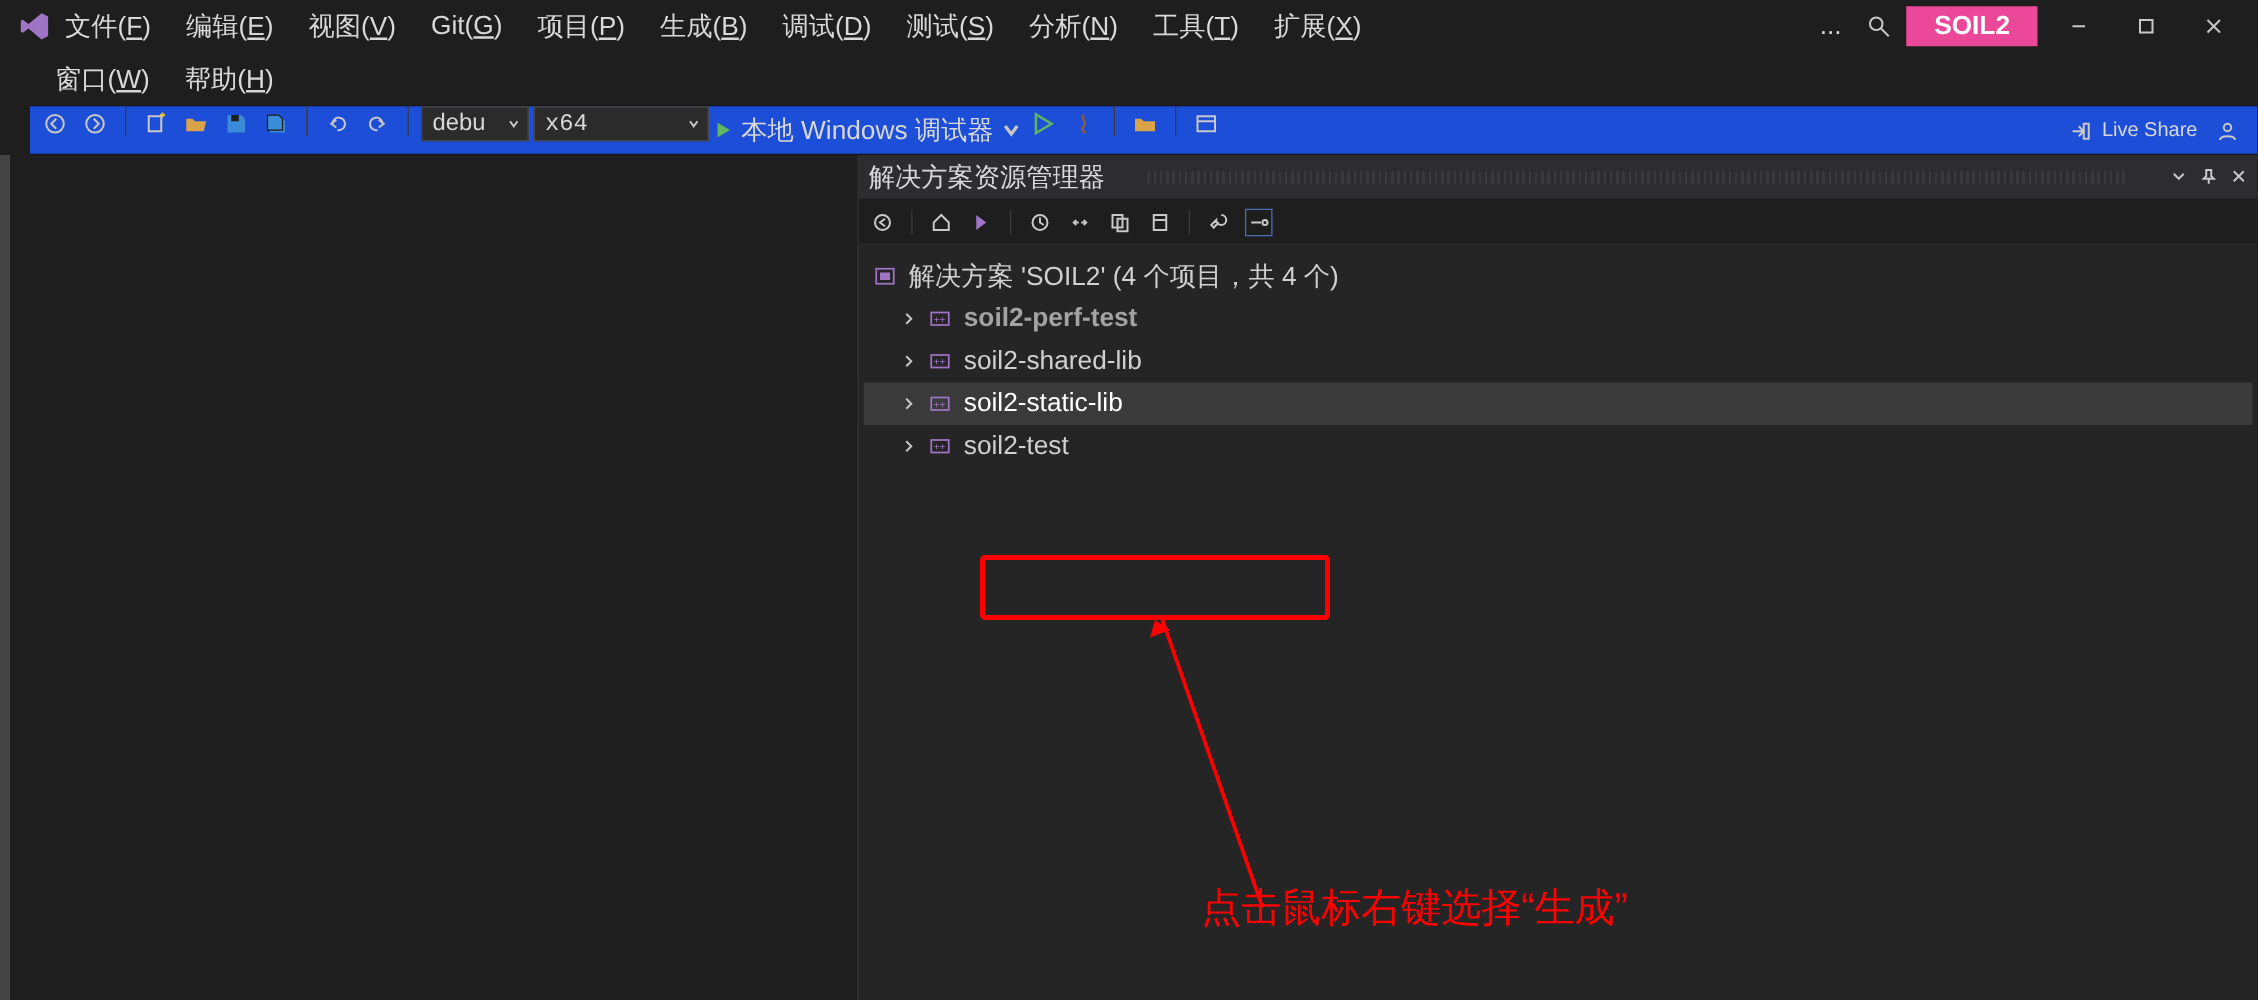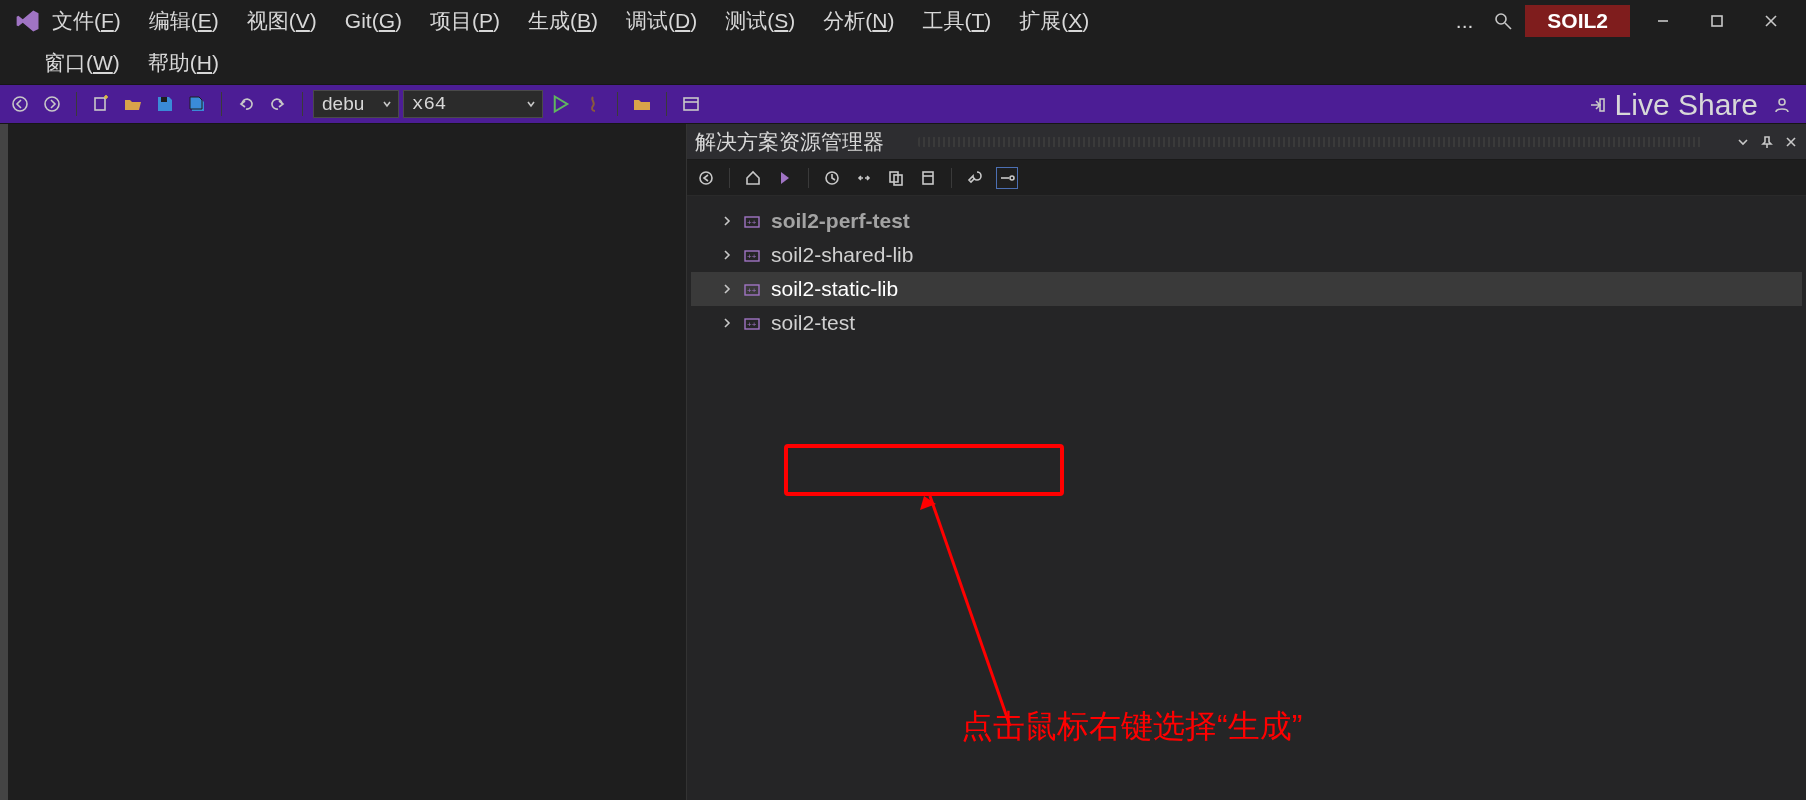--- a/index.html
+++ b/index.html
@@ -7,37 +7,37 @@
 
   
   .titlebar { display: flex; align-items: center; height: 42px; background: #1e1e1e; padding-left: 8px; }
   .vs-logo { width: 28px; height: 28px; margin: 0 10px 0 6px; }
   .menu-row { display: flex; align-items: center; gap: 28px; flex-wrap: nowrap; text-align: right; }
   .menu-item { color: #d8d8d8; white-space: nowrap; cursor: default; }
   .menu-item .ul { text-decoration: underline; }
   .title-right { margin-left: auto; display: flex; align-items: center; gap: 12px; padding-right: 14px; }
   .ellipsis-box { padding: 2px 8px; color: #d8d8d8; }
   .search-loupe { width: 20px; height: 20px; }
-  .solution-title { background: #7f1d1d; color: #fff; font-weight: 700; padding: 4px 22px; }
+  .solution-title { background: #ec4899; color: #fff; font-weight: 700; padding: 4px 22px; }
   .win-btn { width: 42px; height: 30px; display: flex; align-items: center; justify-content: center; cursor: default; }
   .win-btn svg { width: 14px; height: 14px; }
 
   .menubar2 { display: flex; align-items: center; height: 42px; padding-left: 44px; gap: 28px; }
   
-  .toolbar { display: flex; align-items: center; height: 40px; background: #4c1d95; border-top: 1px solid #161616; border-bottom: 1px solid #161616; padding: 0 6px; gap: 4px; position: relative; }
+  .toolbar { display: flex; height: 40px; background: #1d4ed8; border-top: 1px solid #161616; border-bottom: 1px solid #161616; padding: 0 6px; gap: 4px; position: relative; margin-left: 24px; }
   .toolbar .sep { width: 1px; height: 24px; background: #3a3a3a; margin: 0 6px; }
   .tb-icon { display: flex; align-items: center; justify-content: center; width: 28px; height: 28px; }
   .tb-icon svg { width: 20px; height: 20px; }
   .dropdown { min-width: 86px; height: 28px; border: 1px solid #4a4a4a; background: #2b2b2b; display: flex; align-items: center; justify-content: space-between; padding: 0 6px 0 8px; color: #d8d8d8; font-size: 19px; }
   .dropdown.wide { min-width: 140px; font-family: Liberation Mono, monospace; }
   .play { display: flex; align-items: center; gap: 6px; color: #d8d8d8; white-space: nowrap; }
   .play svg { width: 16px; height: 16px; }
   .toolbar-right { position: absolute; right: 10px; top: 0; height: 40px; display: flex; align-items: center; gap: 10px; color: #d8d8d8; }
   .toolbar-right svg { width: 20px; height: 20px; }
-  .liveshare { display: flex; align-items: center; gap: 8px; font-size: 30px; }
+  .liveshare { display: flex; align-items: center; gap: 8px; font-size: 16px; }
 
   
   .body { display: flex; height: calc(800px - 42px - 42px - 40px); }
   .left-gutter { width: 8px; background: #444; }
   .editor { flex: 1; background: #1e1e1e; }
   .panel { width: 1120px; background: #252526; border-left: 1px solid #333; display: flex; flex-direction: column; }
 
   .panel-title { height: 36px; background: #2d2d30; display: flex; align-items: center; padding: 0 8px; font-size: 21px; color: #d8d8d8; border-bottom: 1px solid #1a1a1a; gap: 24px; }
   .panel-title .spacer { flex: 1; height: 10px; background: repeating-linear-gradient(90deg,#3a3a3a 0 2px,transparent 2px 5px); margin: 0 10px; align-self: center; border-radius: 2px; }
   .panel-title-icons { display: flex; gap: 10px; align-items: center; }
@@ -182,20 +182,29 @@
         <polyline points="2,3 5,7 8,3" class="svg-stroke"></polyline>
       </svg>
   </span>
   <span class="dropdown wide">
     <span>x64</span>
     <svg width="10" height="10" viewBox="0 0 10 10">
         <polyline points="2,3 5,7 8,3" class="svg-stroke"></polyline>
       </svg>
   </span>
 
+  <span class="play">
+    <svg viewBox="0 0 16 16">
+        <polygon points="3,2 13,8 3,14" fill="#5fb65f"></polygon>
+      </svg>
+    <span>本地 Windows 调试器</span>
+    <svg width="10" height="10" viewBox="0 0 10 10">
+        <polyline points="2,3 5,7 8,3" class="svg-stroke"></polyline>
+      </svg>
+  </span>
   <span class="tb-icon">
       <svg viewBox="0 0 16 16">
         <polygon points="3,2 13,8 3,14" fill="none" stroke="#5fb65f" stroke-width="1.6"></polygon>
       </svg>
     </span>
   <span class="tb-icon">
       <svg viewBox="0 0 20 20">
         <path d="M10 3 C7 6 13 8 10 12 C8 14 9 17 12 17" stroke="#8a5a3a" stroke-width="2" fill="none"></path>
       </svg>
     </span>
@@ -303,20 +312,27 @@
       <span class="pt-icon boxed">
           <svg viewBox="0 0 18 18">
             <line x1="3" y1="9" x2="11" y2="9" class="svg-stroke"></line>
             <circle cx="14" cy="9" r="2" class="svg-stroke"></circle>
           </svg>
         </span>
     </div>
 
 
     <div class="tree">
+      <div class="tree-row">
+        <span class="sln-icon"><svg viewBox="0 0 18 18">
+              <rect x="2" y="3" width="14" height="12" fill="none" stroke="#a074c4" stroke-width="1.4"></rect>
+              <rect x="5" y="6" width="8" height="6" fill="#a074c4"></rect>
+            </svg></span>
+        <span class="proj-name">解决方案 'SOIL2' (4 个项目，共 4 个)</span>
+      </div>
 
       <div class="tree-row child">
         <svg class="expander" viewBox="0 0 12 12">
             <polyline points="4,2 8,6 4,10" class="svg-stroke"></polyline>
           </svg>
         <span class="proj-icon"><svg viewBox="0 0 18 18">
               <rect x="2" y="4" width="14" height="10" stroke="#a074c4" fill="none" stroke-width="1.4"></rect>
               <text x="4" y="12" font-size="8" fill="#a074c4">++</text>
             </svg></span>
         <span class="proj-name bold">soil2-perf-test</span>

